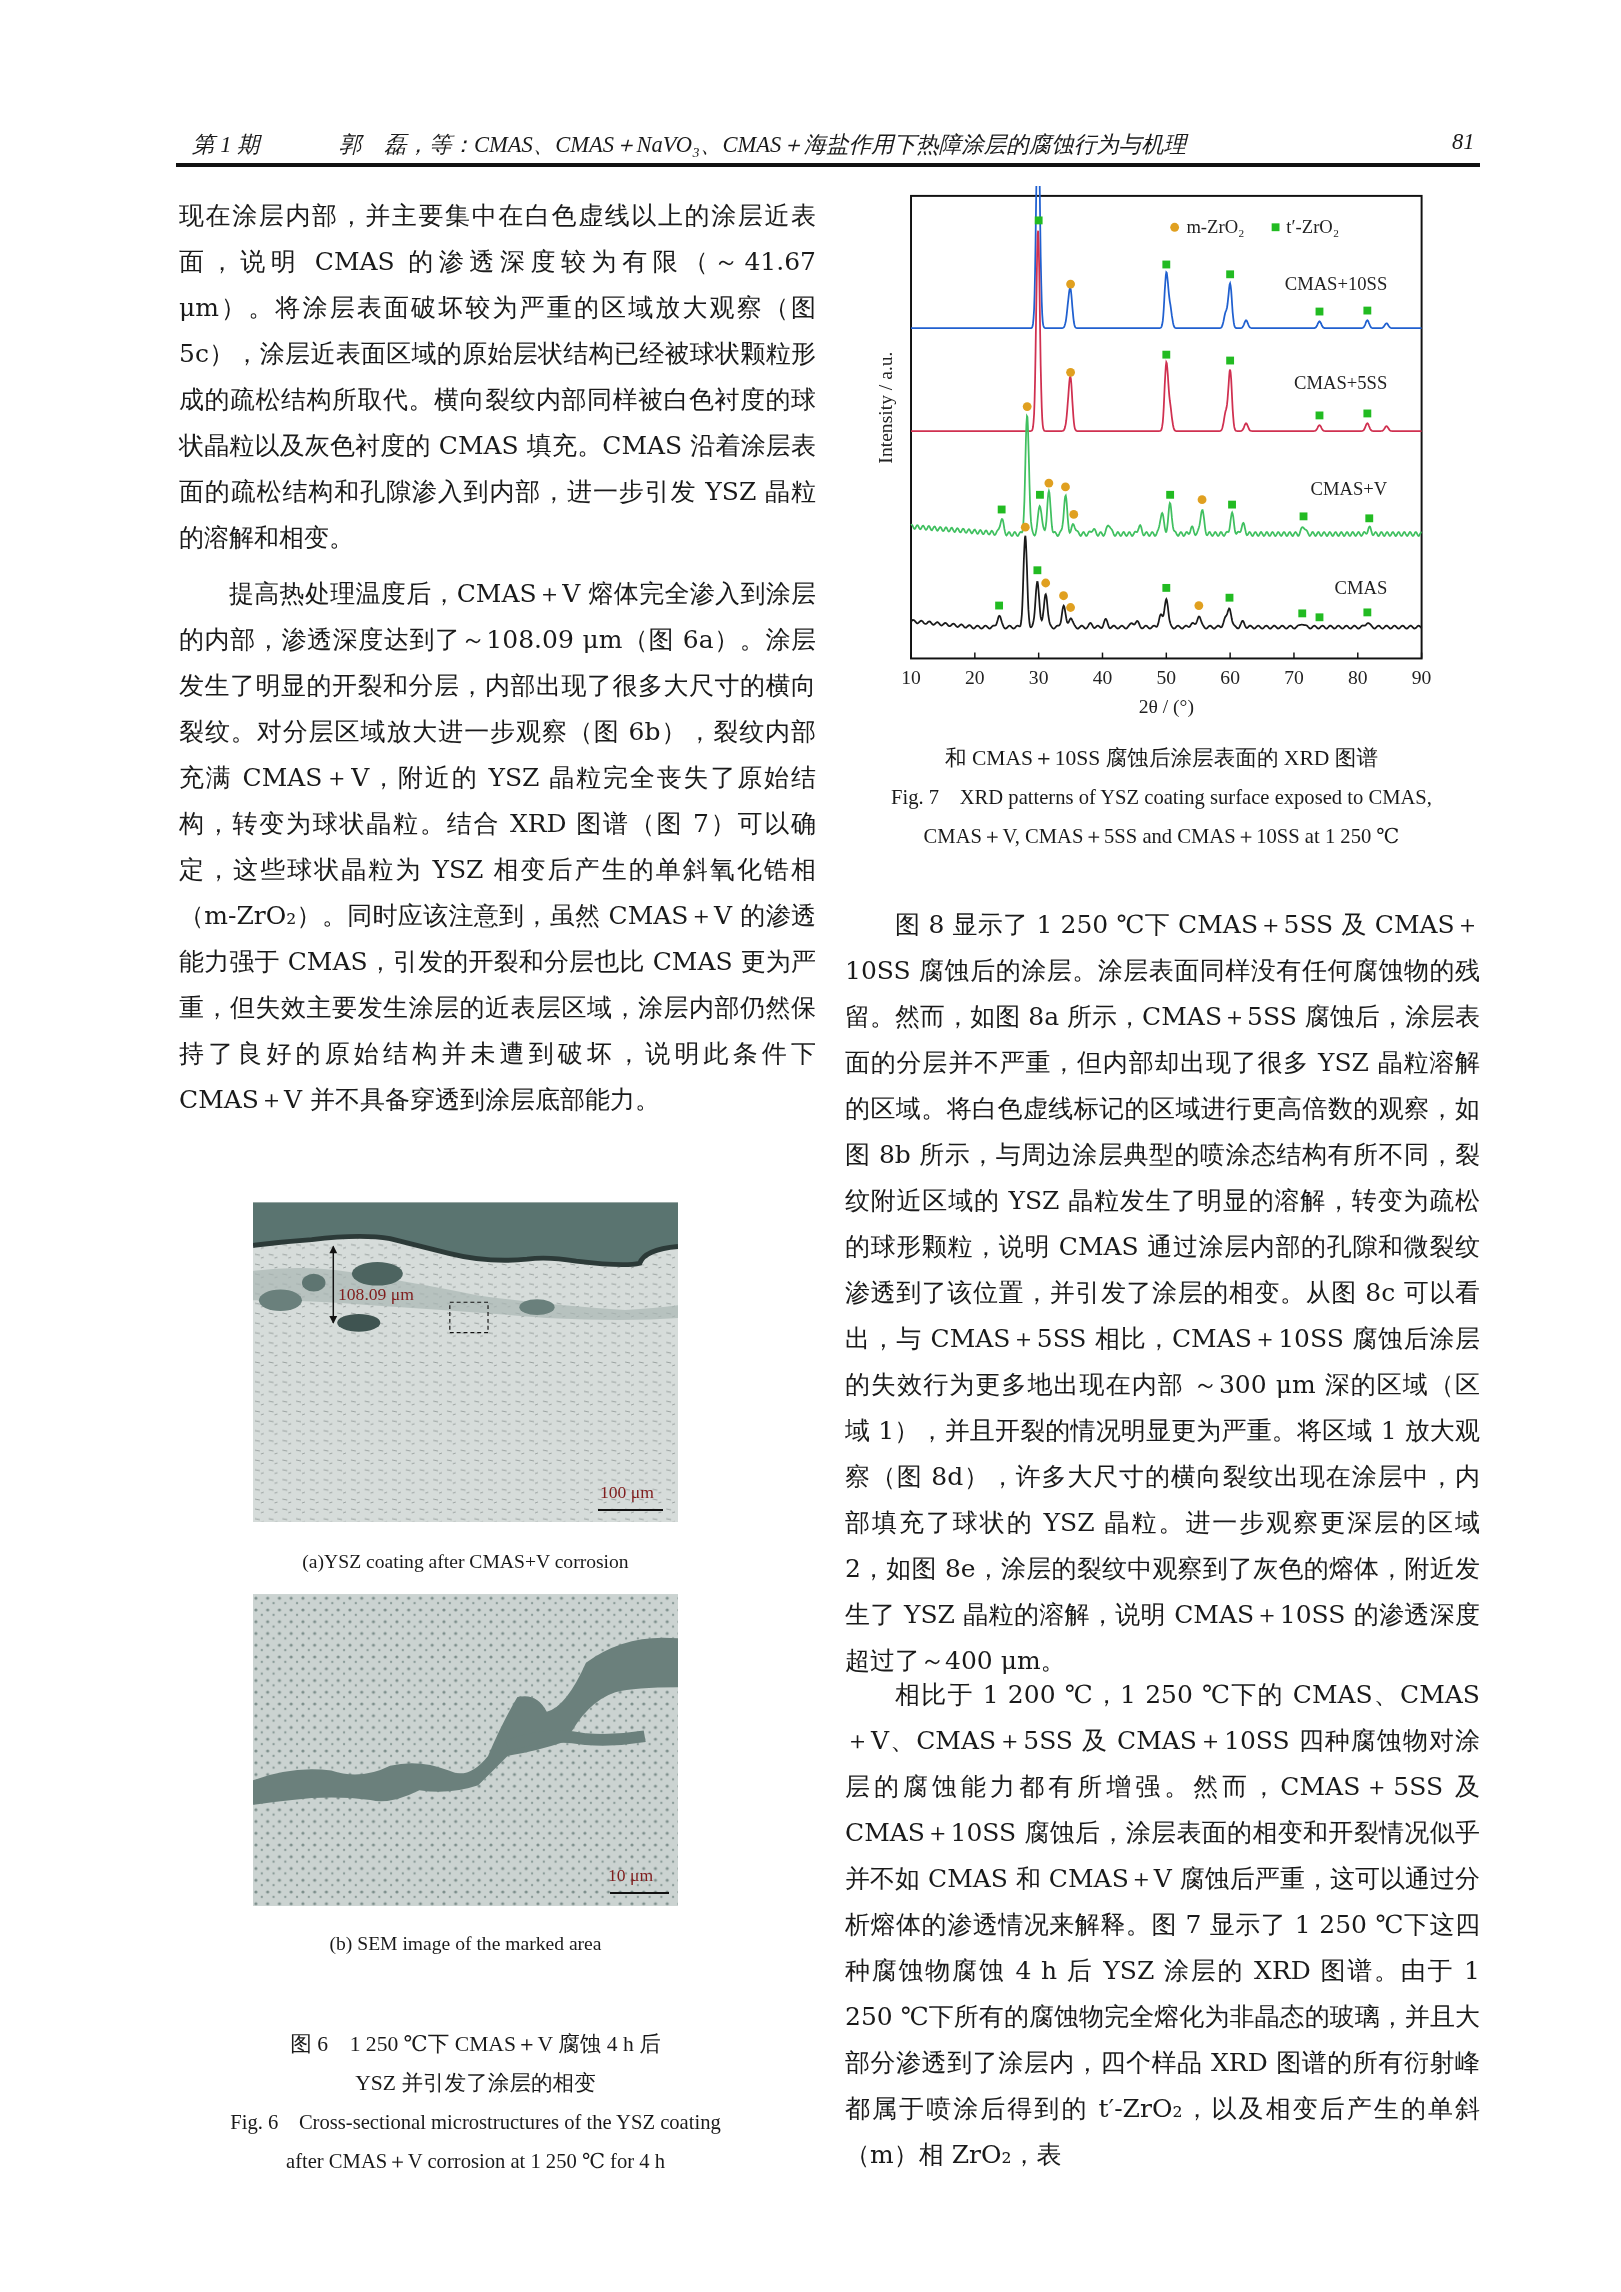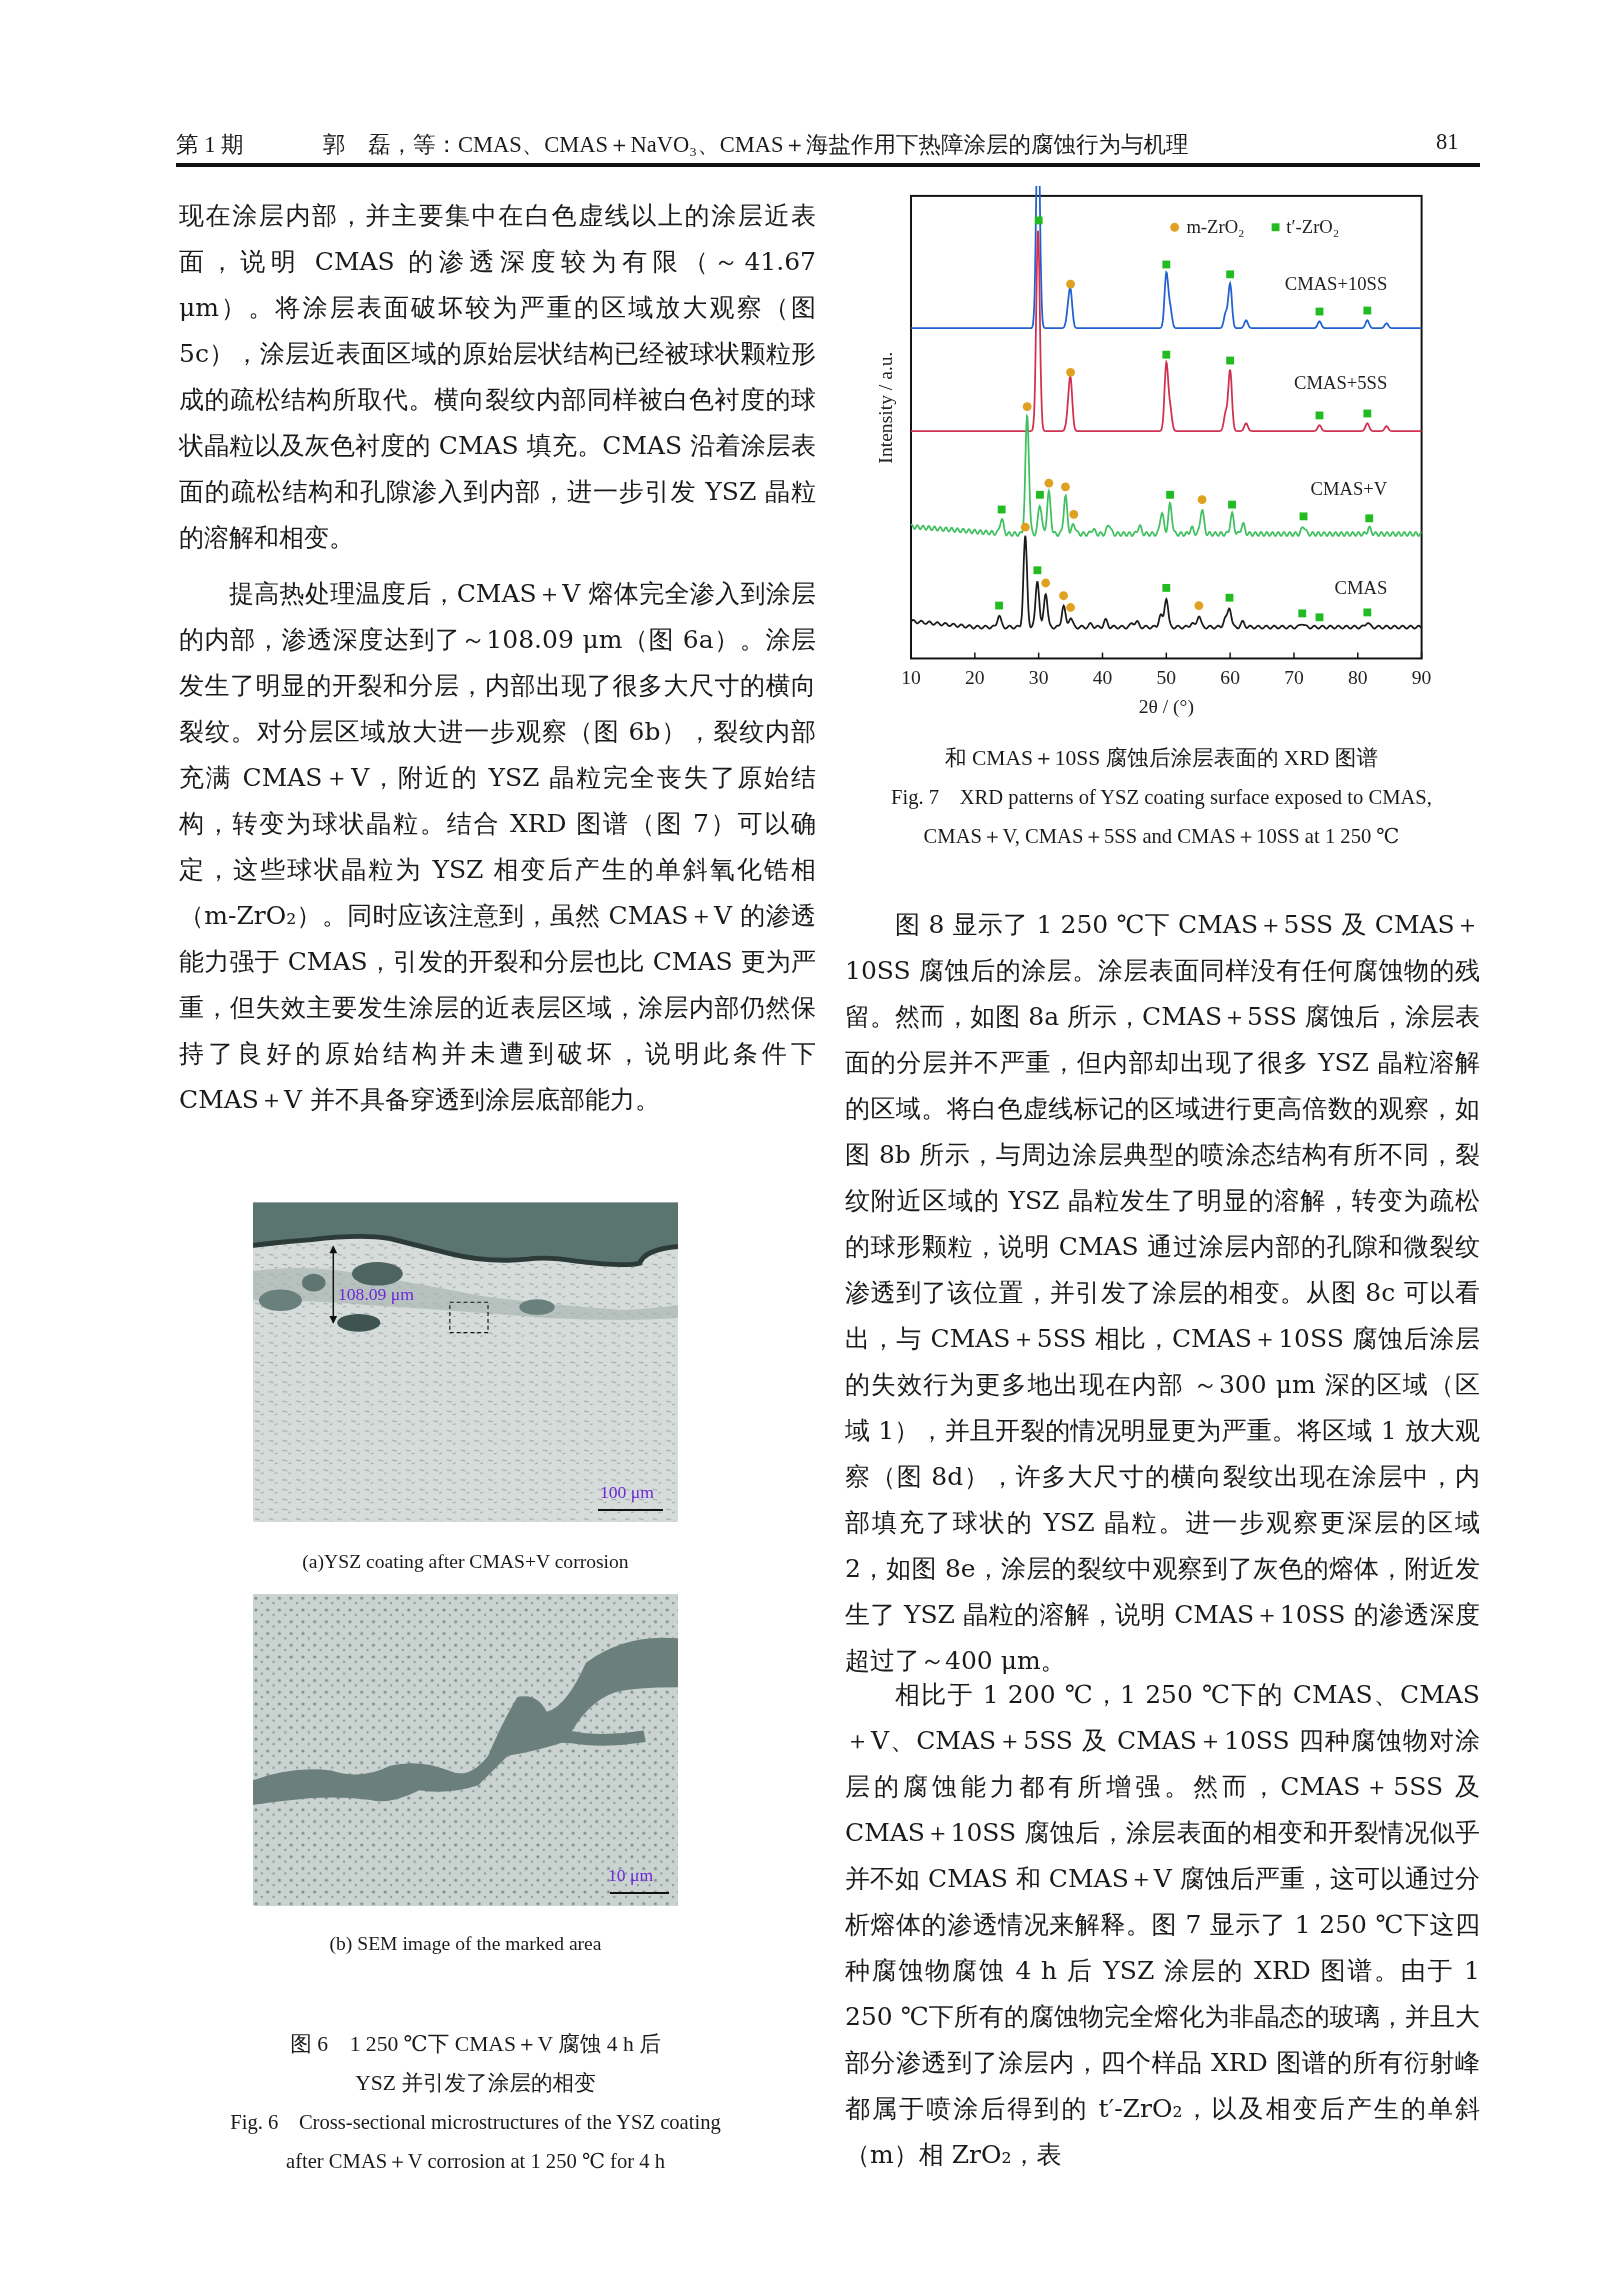--- a/index.html
+++ b/index.html
@@ -1,40 +1,40 @@
 <!DOCTYPE html>
 <html><head>
 <meta charset="utf-8">
 <style>
   html, body { margin: 0; padding: 0; background: #ffffff; }
   body { width: 1621px; height: 2293px; position: relative; overflow: hidden;
          font-family: "DejaVu Serif", "Liberation Serif", serif; color: #1a1a1a; }
   .abs { position: absolute; }
-  .header { left: 176px; top: 125px; width: 1304px; height: 35px; font-size: 22.5px;
-            font-family: "Liberation Serif", "DejaVu Serif", serif; }
+  .header { left: 192px; top: 125px; width: 1304px; height: 35px; font-size: 22.5px;
+            font-family: "Liberation Serif", "DejaVu Serif", serif; font-style: italic; }
   .header .issue { position: absolute; left: 0; top: 3.9px; }
   .header .title { position: absolute; left: 147px; top: 3.9px; }
   .header .page  { position: absolute; right: 21.6px; top: 3.9px; }
   .header-rule { left: 176px; top: 163px; width: 1304px; height: 3.9px; background: #111; }
 
   .col { font-size: 25px; line-height: 46px; text-align: justify; text-justify: inter-character; }
   .col p { margin: 0; }
   .indent { text-indent: 2em; }
   .left-col { left: 150px; top: 193px; width: 637px; margin-left: 29px; }
   .right-col-1 { left: 845px; top: 902px; width: 635px; }
   .right-col-2 { left: 845px; top: 1672px; width: 635px; }
 
   .fig { background: #d3d9d7; overflow: hidden; }
   .fig6a { left: 253px; top: 1202px; width: 425px; height: 320px; }
   .fig6b { left: 253px; top: 1594px; width: 425px; height: 312px; text-align: right; }
   .figcap { font-family: "Liberation Serif", "DejaVu Serif", serif; font-size: 19.6px; text-align: center; }
   .cap-c { font-size: 21.6px; line-height: 39px; text-align: center; font-family: "Liberation Serif","DejaVu Serif",serif; }
   .cap-e { font-size: 20.6px; line-height: 39px; text-align: center; font-family: "Liberation Serif","DejaVu Serif",serif; }
 
-  .scale-label { position: absolute; font-family: "Liberation Serif", serif; font-size: 17.6px; color: #6d28d9; }
+  .scale-label { position: absolute; font-family: "Liberation Serif", serif; font-size: 17.6px; color: #7f1d1d; }
   .scale-bar { position: absolute; height: 2px; background: #111; }
 
   .chart { left: 863px; top: 186px; width: 588px; height: 549px; }
   .chart svg text { font-family: "Liberation Serif", "DejaVu Serif", serif; }
 </style>
 </head>
 <body>
 
 <div class="abs header">
   <span class="issue">第 1 期</span>

